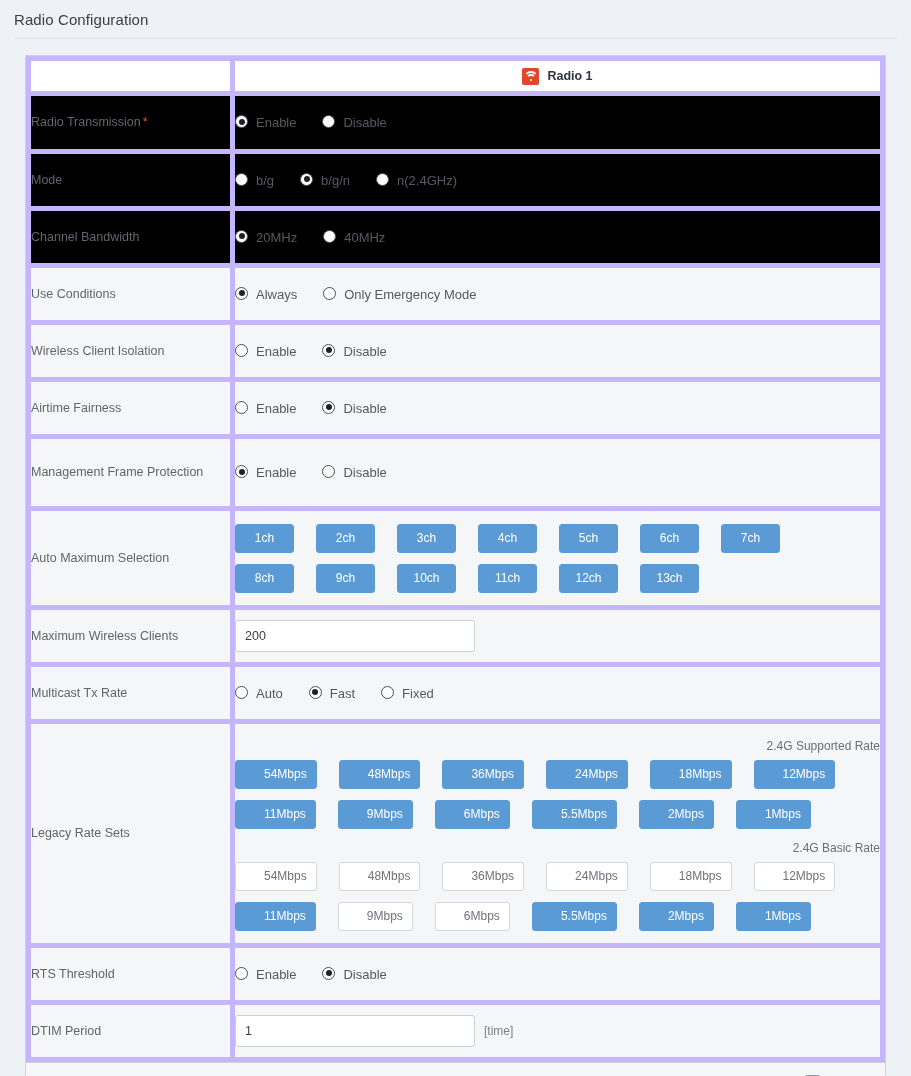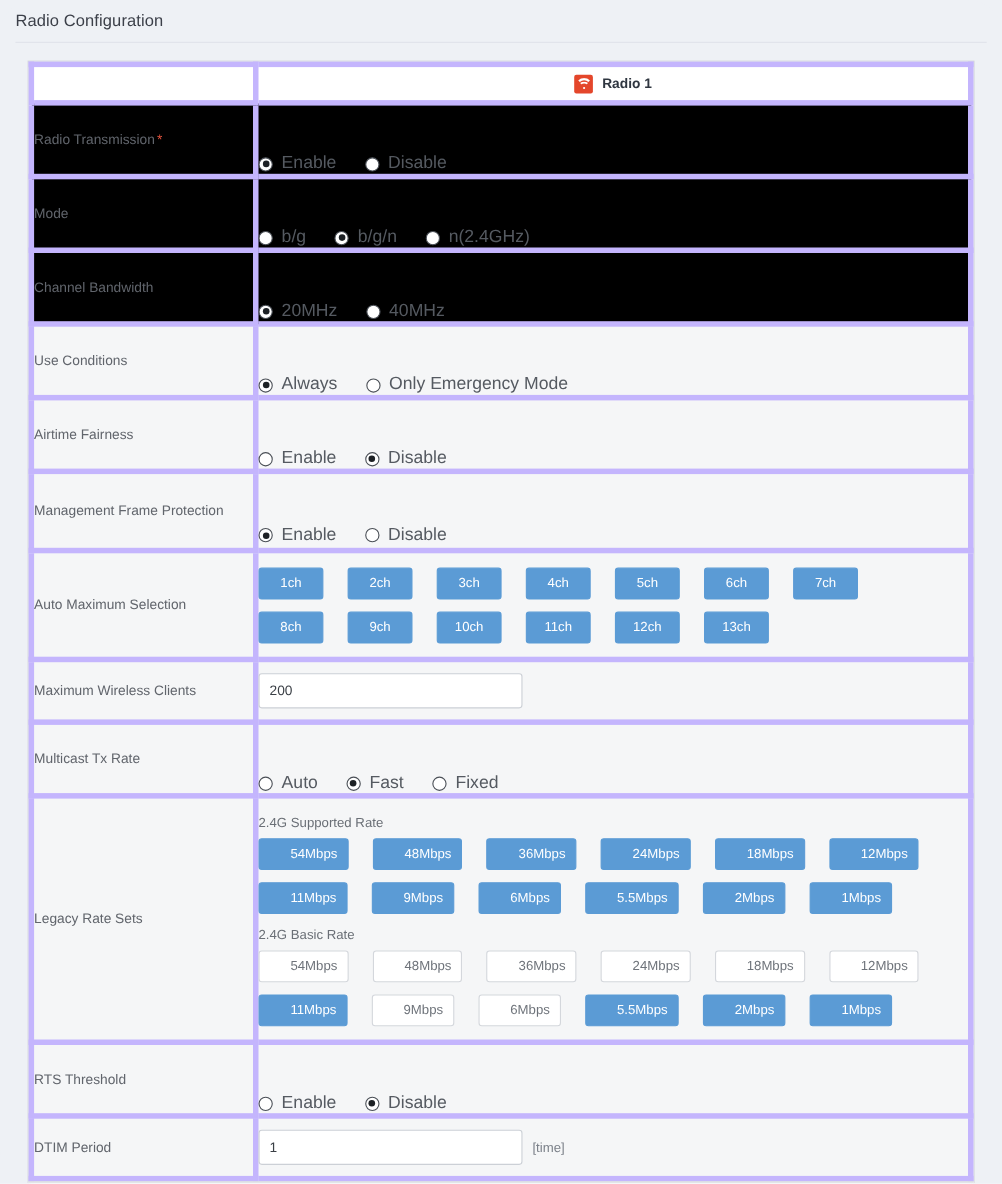--- a/index.html
+++ b/index.html
@@ -102,26 +102,25 @@
   .row-h-57 { height: 57px; }
   .row-h-58 { height: 58px; }
   .row-h-72 { height: 72px; }
   .row-h-92 { height: 92px; }
   .row-h-210 { height: 210px; }
 
   
   .radios { display: flex; align-items: center; }
   .radio-opt {
     display: flex;
-    align-items: center;
+    align-items: flex-start;
     margin-right: 26px;
-    font-size: 16px;
+    font-size: 13px;
     color: #555a61;
     white-space: nowrap;
-    margin-top: 44px;
   }
   .radio-opt .dot {
     width: 13px;
     height: 13px;
     border-radius: 50%;
     border: 1px solid #4a4f56;
     background: #fff;
     margin-right: 8px;
     flex: none;
     position: relative;
@@ -150,20 +149,21 @@
     cursor: pointer;
     user-select: none;
   }
   .chip.on  { background: #5b9bd5; border: 1px solid #5b9bd5; color: #ffffff; }
   .chip.off { background: #ffffff; border: 1px solid #d4d7dc; color: #6e737a; }
   .chip.rate { min-width: 57px; padding-left: 28px; }
   .sub-label {
     font-size: 12px;
     color: #6a6f76;
     margin-bottom: 7px;
+    text-align: right;
   }
   .rate-group { margin-bottom: 12px; }
   .rate-group:last-child { margin-bottom: 0; }
   .legacy-pad { padding: 15px 0 12px 0; }
   .chan-pad { padding: 13px 0 12px 0; }
 
   
   input.txt {
     width: 240px;
     height: 28px;
@@ -296,20 +296,35 @@
             <td class="label"><span>Use Conditions</span></td>
             <td class="value">
               <div class="radios">
                 <label class="radio-opt on">
                   <span class="dot"></span>
                   <span>Always</span>
                 </label>
                 <label class="radio-opt">
                   <span class="dot"></span>
                   <span>Only Emergency Mode</span>
+                </label>
+              </div>
+            </td>
+          </tr>
+          <tr class="r gray row-h-57">
+            <td class="label"><span>Wireless Client Isolation</span></td>
+            <td class="value">
+              <div class="radios">
+                <label class="radio-opt">
+                  <span class="dot"></span>
+                  <span>Enable</span>
+                </label>
+                <label class="radio-opt on">
+                  <span class="dot"></span>
+                  <span>Disable</span>
                 </label>
               </div>
             </td>
           </tr>
           <tr class="r gray row-h-57">
             <td class="label"><span>Airtime Fairness</span></td>
             <td class="value">
               <div class="radios">
                 <label class="radio-opt">
                   <span class="dot"></span>

